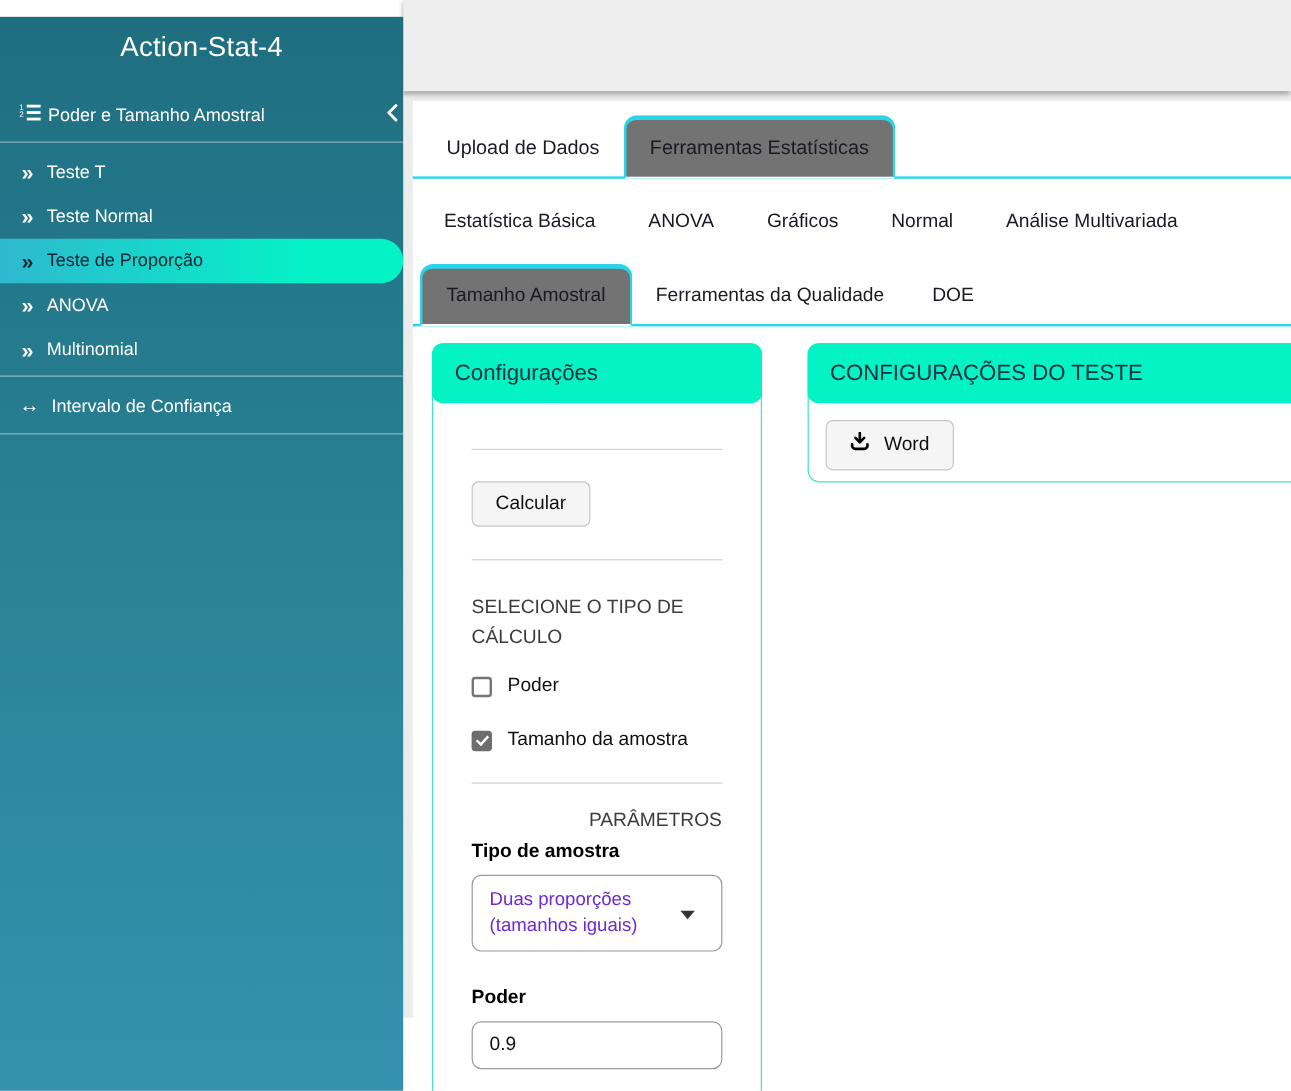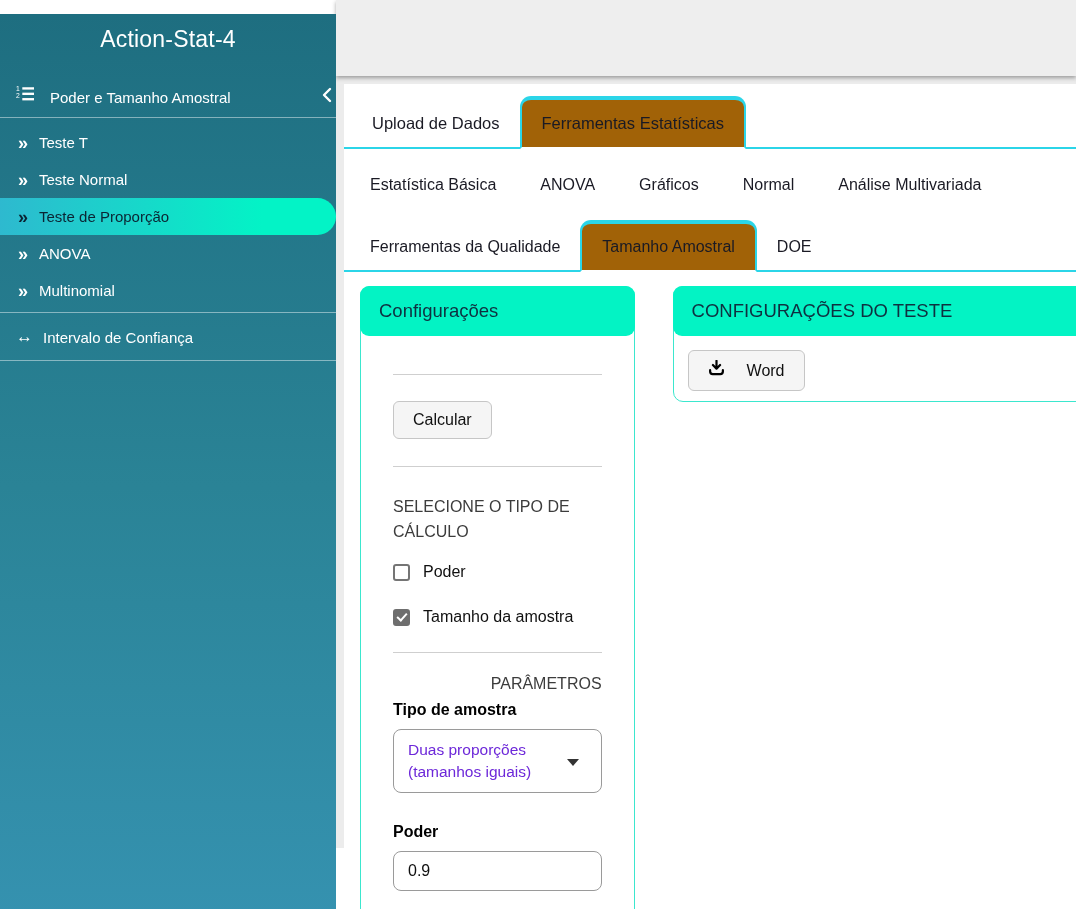--- a/index.html
+++ b/index.html
@@ -7,21 +7,21 @@
   body { font-family: "Liberation Sans", sans-serif; background: #fff; position: relative; }
 
   
   .sidebar {
     position: absolute; left: 0; top: 14px; width: 336px; height: 909px;
     background: linear-gradient(180deg, #1E6E80 0%, #2A8396 52%, #3592B0 100%);
     color: #fff; z-index: 5;
   }
   .app-title { text-align: center; padding: 12px 0 20px; font-size: 23px; letter-spacing: .2px; }
   .nav-group {
-    display: flex; align-items: flex-end; gap: 16px;
+    display: flex; align-items: center; gap: 6px;
     padding: 12px 2px 11px 16px; font-size: 15px;
     border-bottom: 1px solid rgba(255,255,255,.45);
     cursor: pointer;
   }
   .nav-group .grow { flex: 1; }
   .nav-list { margin-top: 6px; }
   .nav-item {
     display: flex; align-items: center; gap: 11px;
     height: 37px; padding: 0 18px; font-size: 15px; cursor: pointer;
   }
@@ -42,21 +42,21 @@
   
   .main { position: absolute; left: 336px; top: 0; width: 740px; height: 848px; background: #ECECEC; }
   .topbar { height: 76px; background: #EEEEEE; box-shadow: 0 2px 4px rgba(60,60,60,.45); position: relative; z-index: 3; }
   .card { position: absolute; left: 8px; top: 84px; width: 760px; height: 860px; background: #fff; z-index: 2; }
 
   
   .tabs-l1 { display: flex; align-items: flex-end; padding-left: 8px; margin-top: 12px; border-bottom: 2px solid #2BD5E8; }
   .tab { padding: 14px 20px; font-size: 16.5px; color: #1A1A24; white-space: nowrap; cursor: pointer; }
   .tab.active {
     border: 2px solid #2BD5E8; border-top-width: 4px; border-bottom: 2px solid #fff;
-    border-radius: 11px 11px 0 0; margin-bottom: -2px; background: #a16207;
+    border-radius: 11px 11px 0 0; margin-bottom: -2px; background: #737373;
   }
   .tabs-l2 { display: flex; gap: 44px; padding: 27px 0 0 26px; font-size: 16px; color: #1A1A24; }
   .tabs-l2 span { cursor: pointer; white-space: nowrap; }
   .tabs-l3 { display: flex; align-items: flex-end; padding-left: 6px; margin-top: 26px; border-bottom: 2px solid #2BD5E8; }
   .tab3 { font-size: 16px; }
 
   
   .panels { display: flex; align-items: flex-start; gap: 38px; padding-left: 16px; margin-top: 14px; }
   .panel { border: 1px solid #3BE7CE; border-radius: 10px; background: #fff; }
   .panel-header {
@@ -65,21 +65,21 @@
     display: flex; align-items: center; padding: 0 19px;
     font-size: 18.5px;
   }
   .config-panel { width: 280px; height: 700px; }
   .config-body { padding: 0 32px; }
   .config-body hr { border: none; border-top: 1px solid #CFCFCF; }
   .hr-1 { margin-top: 38px; }
   .hr-2 { margin-top: 27px; }
   .hr-3 { margin-top: 26px; }
   .btn {
-    display: inline-flex; align-items: center; gap: 22px;
+    display: inline-flex; align-items: center; gap: 12px;
     background: #F5F5F5; border: 1px solid #C6C6C6; border-radius: 6px;
     padding: 9px 19px; font-size: 16px; color: #101010; cursor: pointer;
     font-family: "Liberation Sans", sans-serif;
   }
   .btn-calc { margin-top: 26px; }
   .section-heading { margin-top: 27px; font-size: 16px; line-height: 25px; color: #3C3C3C; max-width: 220px; }
   .check-row { display: flex; align-items: center; gap: 13px; font-size: 16px; color: #101010; cursor: pointer; }
   .check-row.first { margin-top: 19px; }
   .check-row.second { margin-top: 27px; }
   .checkbox { width: 17px; height: 17px; border: 2px solid #757575; border-radius: 3px; background: #fff; position: relative; flex: 0 0 17px; }
@@ -178,22 +178,22 @@
 
     <div class="tabs-l2">
       <span>Estatística Básica</span>
       <span>ANOVA</span>
       <span>Gráficos</span>
       <span>Normal</span>
       <span>Análise Multivariada</span>
     </div>
 
     <div class="tabs-l3">
+      <div class="tab tab3 active">Tamanho Amostral</div>
       <div class="tab tab3">Ferramentas da Qualidade</div>
-      <div class="tab tab3 active">Tamanho Amostral</div>
       <div class="tab tab3">DOE</div>
     </div>
 
     <div class="panels">
 
       <section class="panel config-panel">
         <div class="panel-header">
           <span>Configurações</span>
         </div>
         <div class="config-body">

